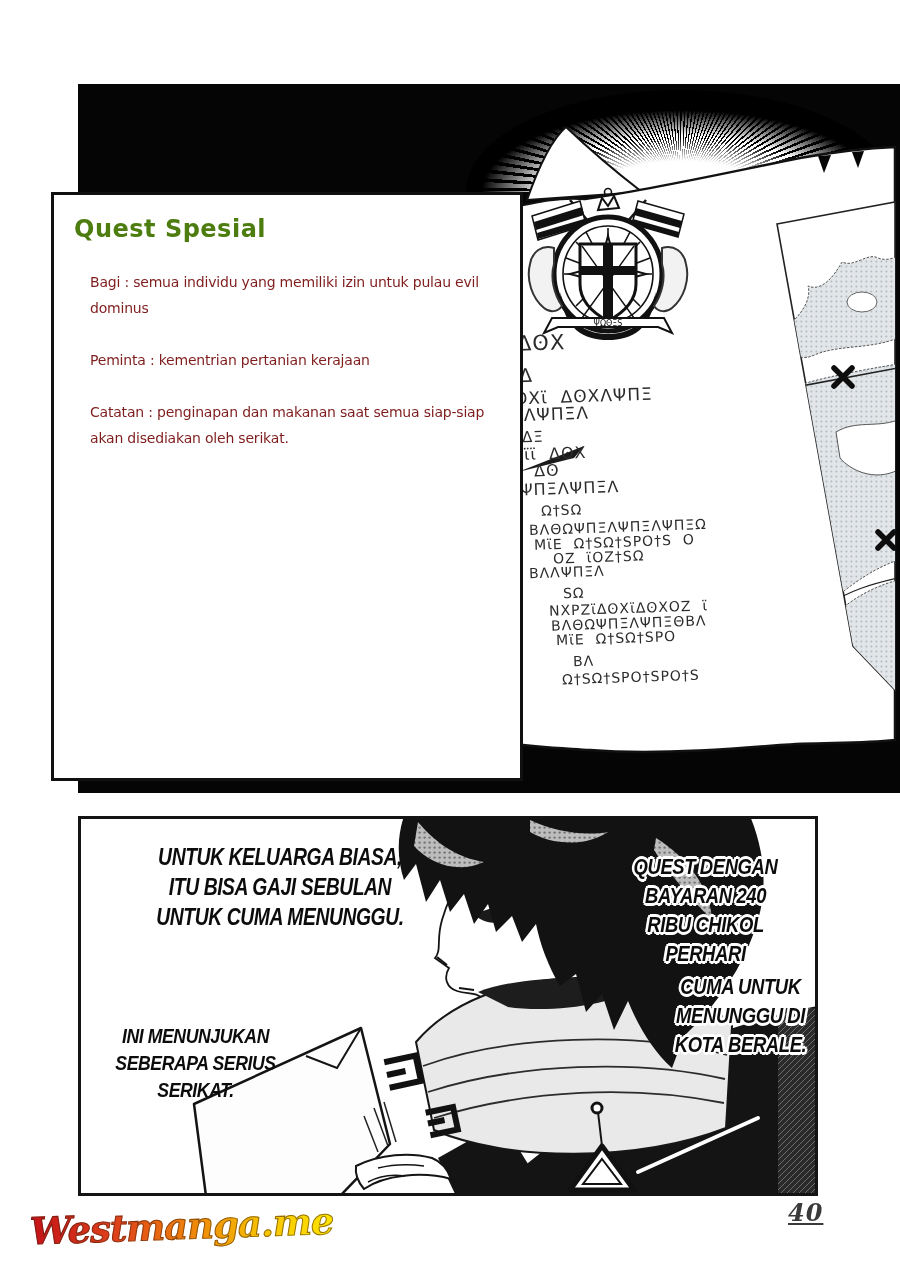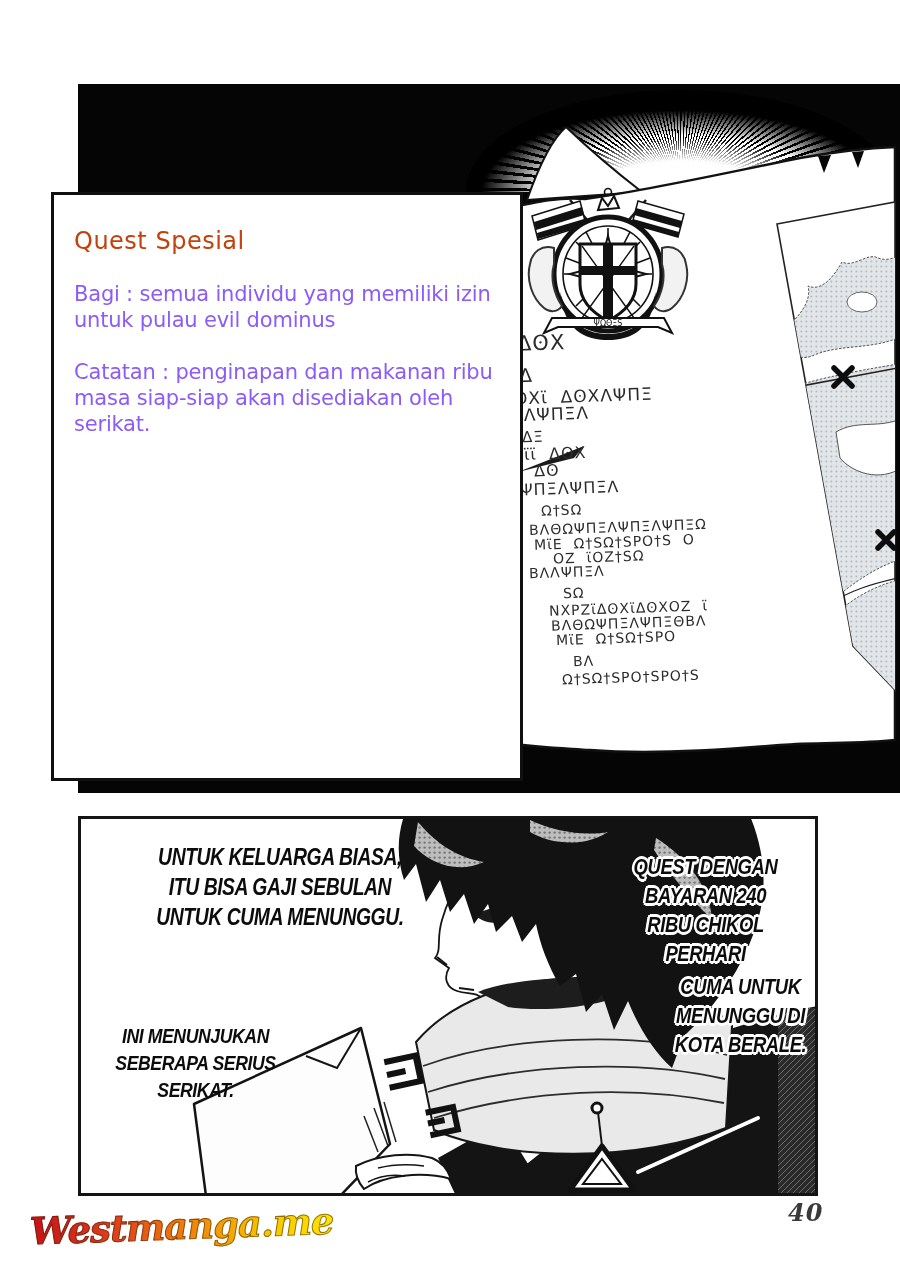--- a/index.html
+++ b/index.html
@@ -19,22 +19,22 @@
   #scroll-svg{position:absolute;left:0;top:0;width:900px;height:1280px;}
 
   
   #rune-layer{position:absolute;left:0;top:0;width:900px;height:1280px;pointer-events:none;}
   .rune{position:absolute;color:#2b2b2b;font-family:"DejaVu Sans",sans-serif;
     letter-spacing:1px;transform:rotate(-2deg);white-space:pre;}
 
   
   #quest-box{position:absolute;left:51px;top:192px;width:472px;height:589px;background:#fff;
     border:3px solid #101010;box-sizing:border-box;padding:20px 16px 0 20px;}
-  #quest-title{font-size:24px;color:#c2410c;margin:12px 0 26px 0;font-weight:normal;letter-spacing:.5px;}
-  .q-para{font-size:21px;line-height:26px;color:#8b5cf6;margin:0 0 26px 0;letter-spacing:-.2px;font-weight:500;}
+  #quest-title{font-size:24px;color:#4d7c0f;margin:0 0 26px 0;font-weight:bold;letter-spacing:.5px;}
+  .q-para{font-size:14px;line-height:26px;color:#7f1d1d;margin:0 0 26px 16px;letter-spacing:-.2px;font-weight:500;}
 
   
   #bottom-panel{position:absolute;left:78px;top:816px;width:740px;height:380px;background:#fff;
     border:3px solid #141414;box-sizing:border-box;overflow:hidden;}
   #character-svg{position:absolute;left:-3px;top:-3px;width:740px;height:380px;}
 
   
   .speech{position:absolute;text-align:center;font-family:"Liberation Sans",sans-serif;
     font-weight:bold;font-style:italic;color:#0c0c0c;transform:scaleX(.84);transform-origin:center;}
   .speech .line{display:block;}
@@ -45,21 +45,21 @@
   #speech-wait{left:628px;top:972px;width:225px;font-size:22px;line-height:29px;letter-spacing:-.5px;}
   #speech-serious{left:78px;top:1022px;width:235px;font-size:21px;line-height:27px;letter-spacing:-.5px;}
 
   
   #watermark{position:absolute;left:30px;top:1204px;font-family:"DejaVu Serif",serif;
     font-style:italic;font-weight:bold;font-size:37px;letter-spacing:-1px;transform:rotate(-2deg);
     background:linear-gradient(90deg,#c41218 0%,#e0441a 30%,#f08a08 55%,#f6c500 78%,#ffe402 100%);
     -webkit-background-clip:text;background-clip:text;color:transparent;
     -webkit-text-stroke:1px rgba(60,30,10,.55);}
   #page-number{position:absolute;left:788px;top:1198px;font-family:"DejaVu Serif",serif;
-    font-style:italic;font-weight:600;font-size:24px;color:#3a3a3a;letter-spacing:1px;}
+    font-style:italic;font-weight:600;font-size:24px;color:#3a3a3a;letter-spacing:1px;text-decoration:underline;}
 </style>
 </head>
 <body>
 
 <div id="manga-page">
 
   <div id="top-panel">
     <div id="burst"></div>
   </div>
 
@@ -170,21 +170,22 @@
       <span class="rune" style="left: 551px; top: 615px; font-size: 14px;">ΒΛΘΩΨΠΞΛΨΠΞΘΒΛ</span>
       <span class="rune" style="left: 556px; top: 630px; font-size: 14px;">ΜϊΕ  Ω†ЅΩ†ЅΡΟ</span>
       <span class="rune" style="left: 573px; top: 653px; font-size: 14px;">ΒΛ</span>
       <span class="rune" style="left: 562px; top: 669px; font-size: 14px;">Ω†ЅΩ†ЅΡΟ†ЅΡΟ†Ѕ</span>
     </div>
 
   <div id="quest-box">
     <p id="quest-title">Quest Spesial</p>
     <div id="quest-paragraphs">
         <p class="q-para">Bagi : semua individu yang memiliki izin untuk pulau evil dominus</p>
-        <p class="q-para">Catatan : penginapan dan makanan ribu masa siap-siap akan disediakan oleh serikat.</p>
+        <p class="q-para">Peminta : kementrian pertanian kerajaan</p>
+        <p class="q-para">Catatan : penginapan dan makanan saat semua siap-siap akan disediakan oleh serikat.</p>
       </div>
   </div>
 
   <div id="bottom-panel">
     <svg id="character-svg" viewBox="0 0 740 380" xmlns="http://www.w3.org/2000/svg">
       <defs>
         <pattern id="toneL" width="5" height="5" patternUnits="userSpaceOnUse">
           <rect width="5" height="5" fill="#bdbdbd"></rect>
             <circle cx="1.6" cy="1.6" r="1.2" fill="#757575"></circle>
         </pattern>

